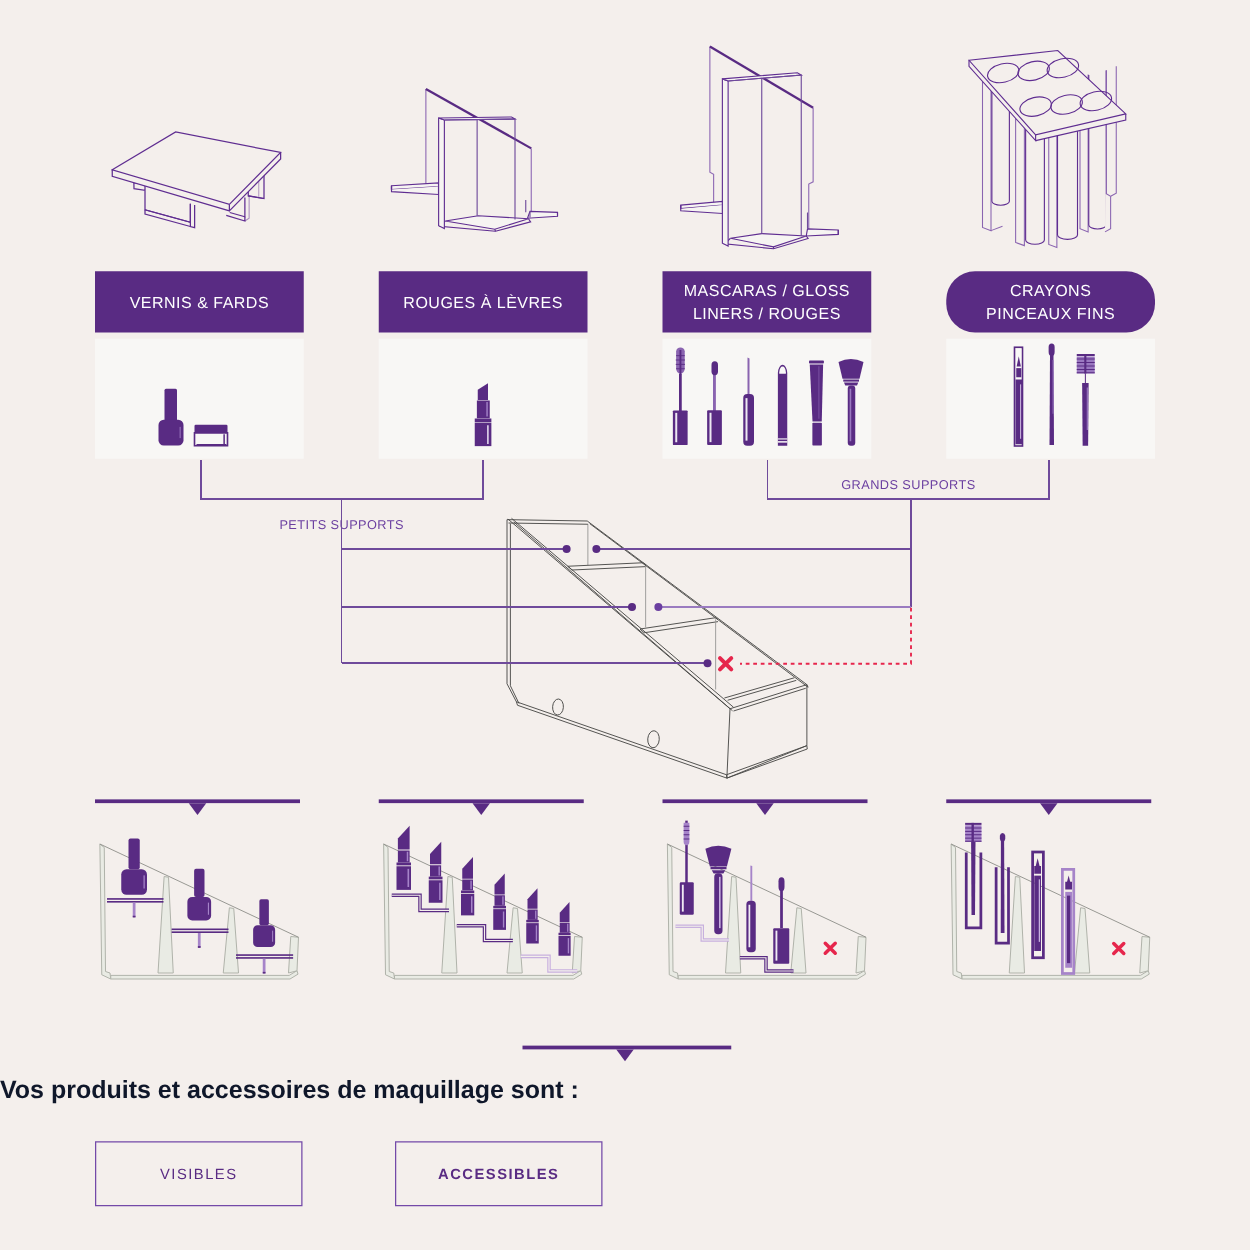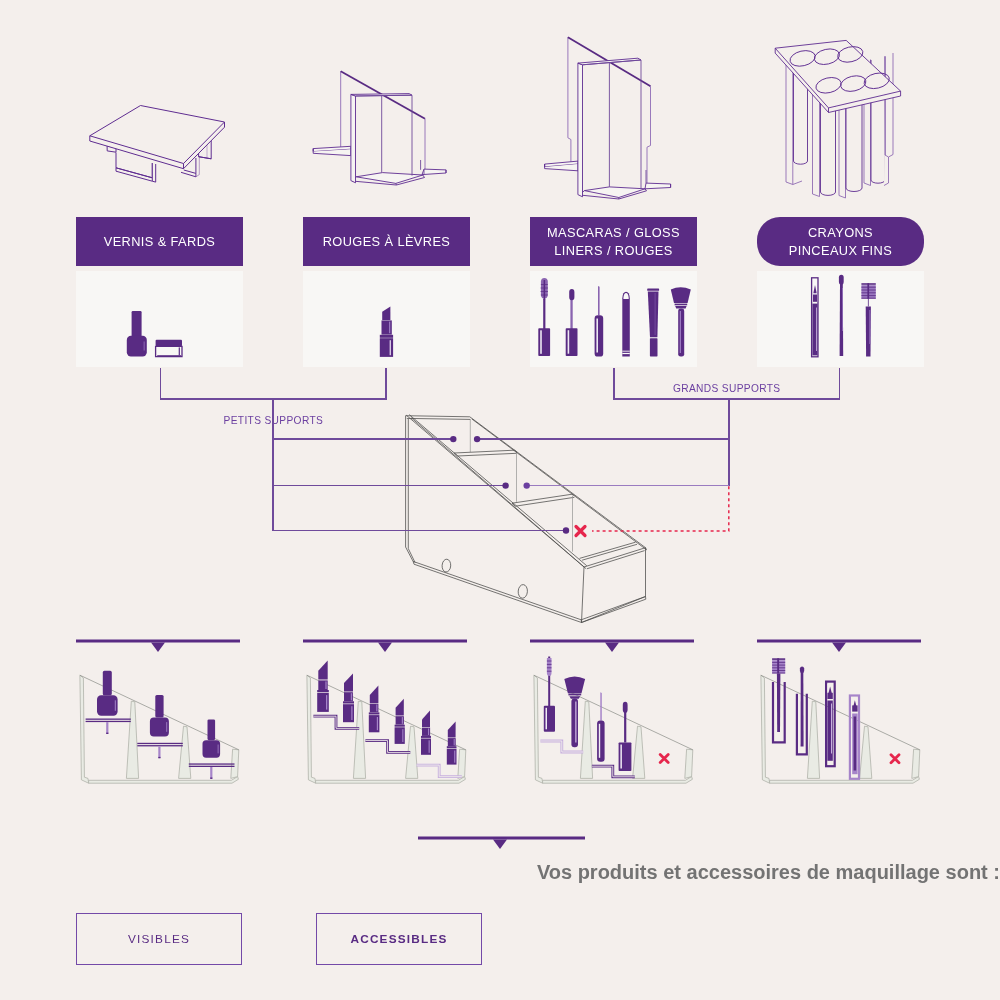--- a/index.html
+++ b/index.html
@@ -5,21 +5,21 @@
   html,body{margin:0;padding:0;}
   body{width:1000px;height:1000px;background:#f4efec;font-family:"Liberation Sans",sans-serif;overflow:hidden;}
   #stage{position:relative;width:1000px;height:1000px;}
   .cat-header{position:absolute;background:#592b83;color:#fff;display:flex;align-items:center;justify-content:center;text-align:center;
     font-size:12.8px;letter-spacing:0.4px;line-height:17.5px;white-space:pre-line;font-weight:400;}
   .cat-panel{position:absolute;background:#f8f7f5;}
   .svg-layer{position:absolute;left:0;top:0;width:1000px;height:1000px;}
   .bracket-label{position:absolute;color:#6b3fa0;font-size:10.2px;letter-spacing:0.35px;text-align:center;}
   .outcome-box{position:absolute;border:1.6px solid #7349a8;display:flex;align-items:center;justify-content:center;
     color:#592b83;font-size:11.8px;letter-spacing:1.2px;}
-  .headline{position:absolute;color:#737373;font-size:20px;font-weight:bold;letter-spacing:0px;text-align:right;width:1000px;left:0;}
+  .headline{position:absolute;color:#0f172a;font-size:20px;font-weight:bold;letter-spacing:0px;text-align:left;width:1000px;left:0;}
 </style>
 </head>
 <body>
 
 <div id="stage">
 
   <svg class="svg-layer" viewBox="0 0 1000 1000" width="1000" height="1000">
 
     <g fill="none" stroke="#5f2d91" stroke-width="1" stroke-linejoin="miter" stroke-linecap="butt">
 

